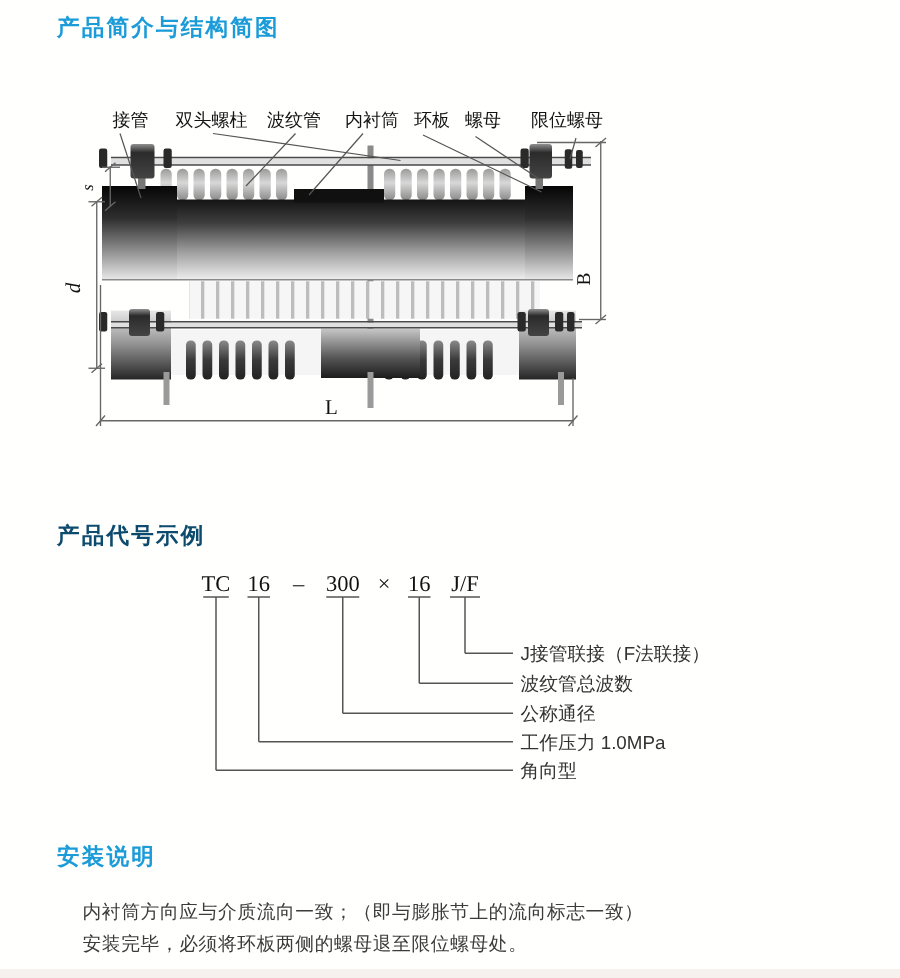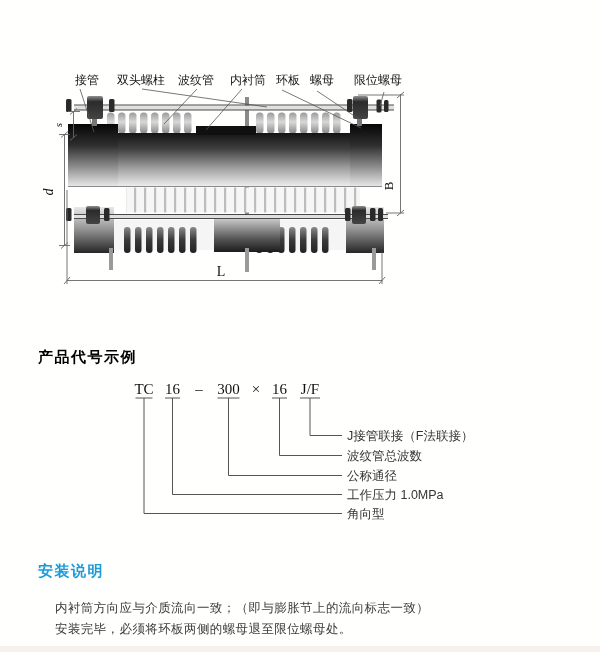--- a/index.html
+++ b/index.html
@@ -21,20 +21,21 @@
   svg text.callout{font-family:"Liberation Sans","DejaVu Sans",sans-serif;font-size:12.5px;fill:#333;}
   svg line.lead{stroke:#555;stroke-width:0.8;}
   svg line.dimln{stroke:#666;stroke-width:0.9;}
   svg line.conn{stroke:#555;stroke-width:1;}
 </style>
 </head>
 <body>
 
 <div class="page">
 
+  <h2 class="sec-title t1" style="color: rgb(27, 155, 215);">产品简介与结构简图</h2>
 
   <svg class="diagram" width="440" height="250" viewBox="28 62 440 250" xmlns="http://www.w3.org/2000/svg">
     <defs>
       <linearGradient id="gradShell" x1="0" y1="0" x2="0" y2="1">
         <stop offset="0" stop-color="#141414"></stop>
           <stop offset="0.3" stop-color="#3f3f3f"></stop>
         <stop offset="0.65" stop-color="#9c9c9c"></stop>
           <stop offset="1" stop-color="#ececec"></stop>
       </linearGradient>
       <linearGradient id="gradCollar" x1="0" y1="0" x2="0" y2="1">
@@ -205,21 +206,21 @@
     </g>
 
     <g>
       <text class="dim" font-size="11" font-style="italic" text-anchor="middle" transform="rotate(-90 62 125)" x="62" y="125">s</text>
       <text class="dim" font-size="14" font-style="italic" text-anchor="middle" transform="rotate(-90 53 192)" x="53" y="192">d</text>
       <text class="dim" font-size="13" text-anchor="middle" transform="rotate(-90 393 186)" x="393" y="186">B</text>
       <text class="dim" font-size="14" text-anchor="middle" x="221" y="276">L</text>
     </g>
   </svg>
 
-  <h2 class="sec-title t2" style="color: #000000;">产品代号示例</h2>
+  <h2 class="sec-title t2" style="color: #0c4a6e;">产品代号示例</h2>
 
   <svg class="codechart" width="350" height="155" viewBox="125 375 350 155" xmlns="http://www.w3.org/2000/svg">
     <g>
       <text class="code" x="144" y="394" text-anchor="middle">TC</text>
       <text class="code" x="172.5" y="394" text-anchor="middle">16</text>
       <text class="code" x="199" y="394" text-anchor="middle">–</text>
       <text class="code" x="228.5" y="394" text-anchor="middle">300</text>
       <text class="code" x="256" y="394" text-anchor="middle">×</text>
       <text class="code" x="279.5" y="394" text-anchor="middle">16</text>
       <text class="code" x="310" y="394" text-anchor="middle">J/F</text>

